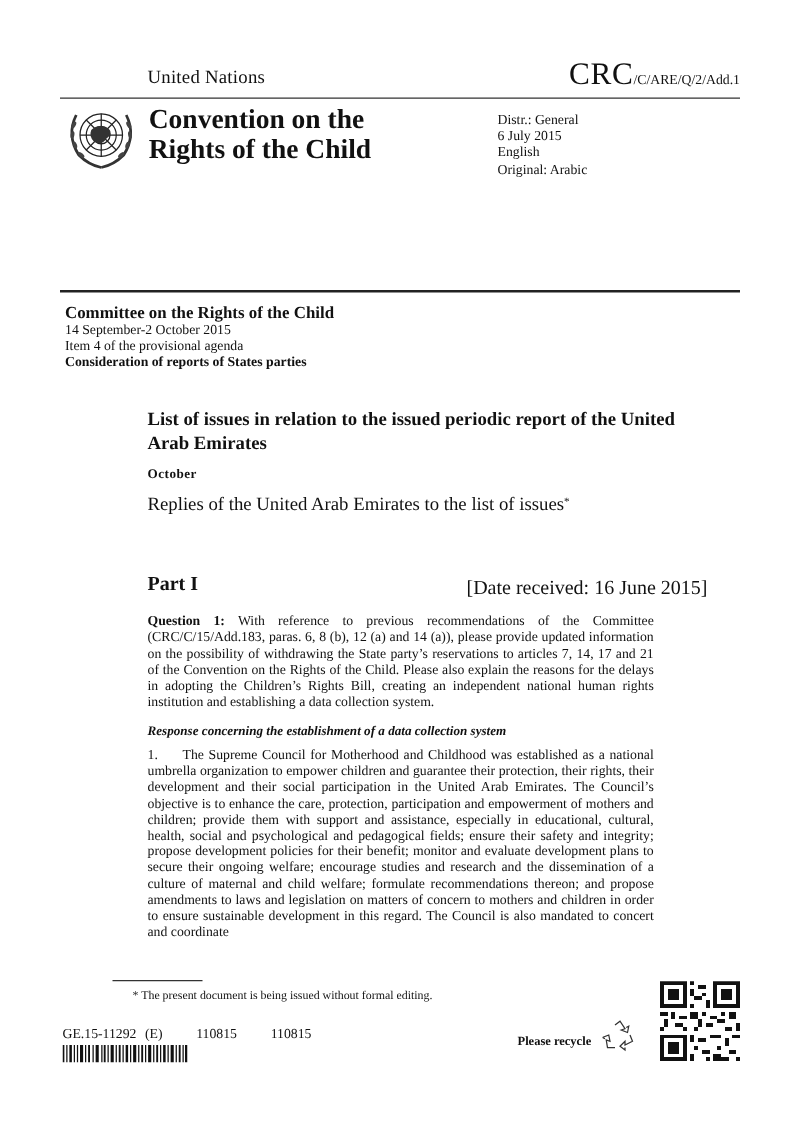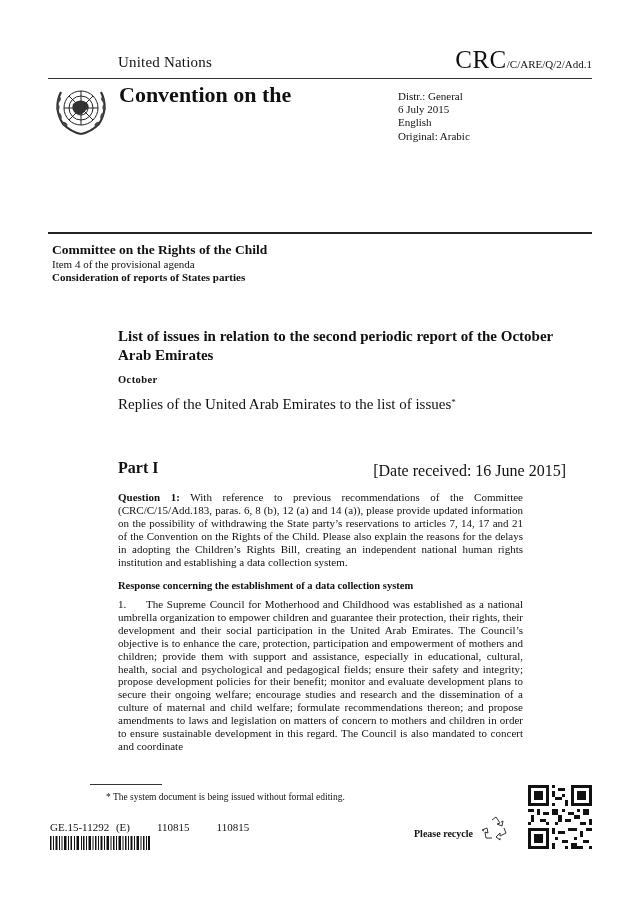--- a/index.html
+++ b/index.html
@@ -17,21 +17,21 @@
     .committee .c-title { font-size: 13.5px; font-weight: bold; line-height: 17px; text-align: right; }
     .committee .bold { font-weight: bold; }
     .h-list { left: 118px; top: 327px; font-size: 15px; font-weight: bold; line-height: 18.5px; width: 440px; }
     .addendum { left: 118px; top: 374px; font-size: 10.5px; font-weight: bold; letter-spacing: 0.4px; }
     .replies { left: 118px; top: 396px; font-size: 15px; font-weight: normal; }
     .replies sup { font-size: 9px; vertical-align: 4px; }
     .received { right: 74px; top: 426px; font-size: 16px; margin-top: 36px; }
     .part { left: 118px; top: 459px; font-size: 16px; font-weight: bold; }
     .para { left: 118px; width: 405px; font-size: 11px; line-height: 12.9px; text-align: justify; }
     .q1 { top: 491px; }
-    .resp-head { left: 118px; top: 580px; font-size: 10.5px; font-weight: bold; }
+    .resp-head { left: 118px; top: 580px; font-size: 10.5px; font-weight: bold; font-style: italic; }
     .p1 { top: 598px; text-indent: 0; }
     .footrule { left: 90px; top: 784px; width: 72px; border-top: 1px solid #333; }
     .footnote { left: 106px; top: 792px; font-size: 9.5px; }
     .jobno { left: 50px; top: 821px; font-size: 11px; word-spacing: 4px; }
     .barcode { left: 50px; top: 836px; width: 100px; height: 14px; }
     .recycle-text { left: 414px; top: 828px; font-size: 10px; font-weight: bold; }
     .recycle-icon { left: 482px; top: 814px; width: 28px; height: 28px; }
     .qr { left: 528px; top: 785px; width: 64px; height: 64px; }
   </style>
 </head>
@@ -65,52 +65,54 @@
       <ellipse cx="52" cy="16" rx="3" ry="1.5" transform="rotate(60 52 16)"></ellipse>
       <ellipse cx="53" cy="24" rx="3" ry="1.5" transform="rotate(80 53 24)"></ellipse>
       <ellipse cx="51" cy="32" rx="3" ry="1.5" transform="rotate(110 51 32)"></ellipse>
       <ellipse cx="46" cy="40" rx="3" ry="1.5" transform="rotate(140 46 40)"></ellipse>
     </g>
   </svg>
 </div>
 
 <div class="abs conv-title">
   <div>Convention on the</div>
+  <div>Rights of the Child</div>
 </div>
 
 <div class="abs distr">
   <div>Distr.: General</div>
   <div>6 July 2015</div>
   <div>English</div>
   <div>Original: Arabic</div>
 </div>
 
 <div class="abs rule-thick"></div>
 
 <div class="abs committee">
   <div class="c-title">Committee on the Rights of the Child</div>
+  <div>14 September-2 October 2015</div>
   <div>Item 4 of the provisional agenda</div>
   <div class="bold">Consideration of reports of States parties</div>
 </div>
 
-<div class="abs h-list">List of issues in relation to the second periodic report of the October Arab Emirates</div>
+<div class="abs h-list">List of issues in relation to the issued periodic report of the United Arab Emirates</div>
 <div class="abs addendum">October</div>
 <div class="abs replies"><span>Replies of the United Arab Emirates to the list of issues</span><sup>*</sup></div>
 <div class="abs received">[Date received: 16 June 2015]</div>
 
 <div class="abs part">Part I</div>
 
 <div class="abs para q1"><b>Question 1:</b> <span>With reference to previous recommendations of the Committee (CRC/C/15/Add.183, paras. 6, 8 (b), 12 (a) and 14 (a)), please provide updated information on the possibility of withdrawing the State party’s reservations to articles 7, 14, 17 and 21 of the Convention on the Rights of the Child. Please also explain the reasons for the delays in adopting the Children’s Rights Bill, creating an independent national human rights institution and establishing a data collection system.</span></div>
 
 <div class="abs resp-head">Response concerning the establishment of a data collection system</div>
 
 <div class="abs para p1"><span style="display:inline-block;width:28px;">1.</span><span>The Supreme Council for Motherhood and Childhood was established as a national umbrella organization to empower children and guarantee their protection, their rights, their development and their social participation in the United Arab Emirates. The Council’s objective is to enhance the care, protection, participation and empowerment of mothers and children; provide them with support and assistance, especially in educational, cultural, health, social and psychological and pedagogical fields; ensure their safety and integrity; propose development policies for their benefit; monitor and evaluate development plans to secure their ongoing welfare; encourage studies and research and the dissemination of a culture of maternal and child welfare; formulate recommendations thereon; and propose amendments to laws and legislation on matters of concern to mothers and children in order to ensure sustainable development in this regard. The Council is also mandated to concert and coordinate</span></div>
 
 <div class="abs footrule"></div>
-<div class="abs footnote">*  The system document is being issued without formal editing.</div>
+<div class="abs footnote">*  The present document is being issued without formal editing.</div>
 
 <div class="abs jobno"><span>GE.15-11292 (E)</span>&nbsp;&nbsp;&nbsp;&nbsp;<span>110815</span>&nbsp;&nbsp;&nbsp;&nbsp;<span>110815</span></div>
 
 <div class="abs barcode">
   <svg width="100" height="14" viewBox="0 0 100 14">
     <g fill="#111">
       <rect x="0" y="0" width="1.5" height="14"></rect>
         <rect x="3" y="0" width="1" height="14"></rect>
         <rect x="5.5" y="0" width="2" height="14"></rect>
       <rect x="9" y="0" width="1" height="14"></rect>

